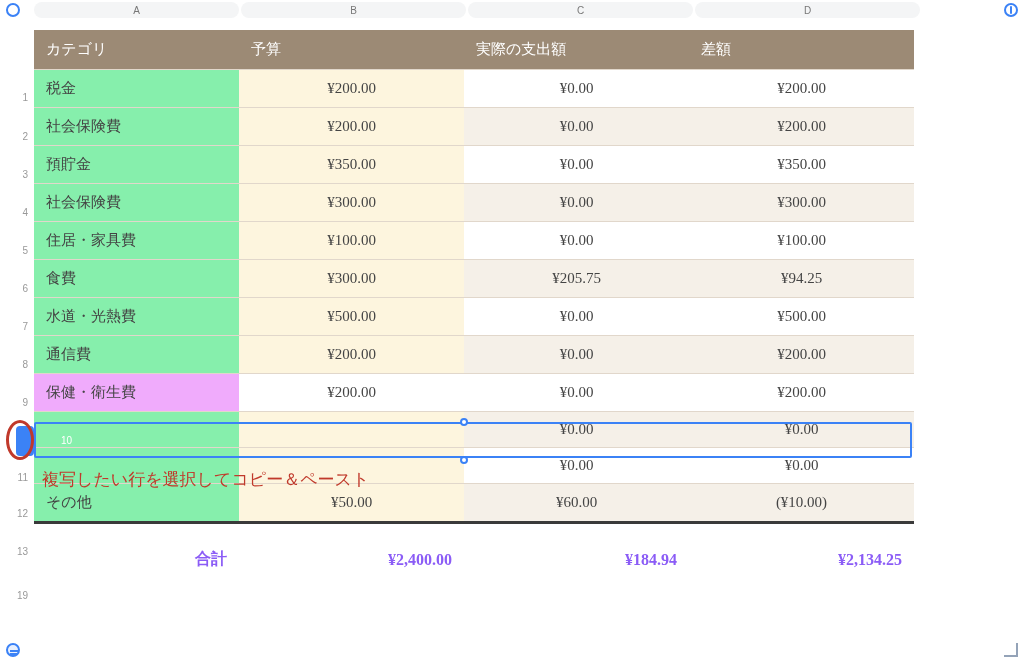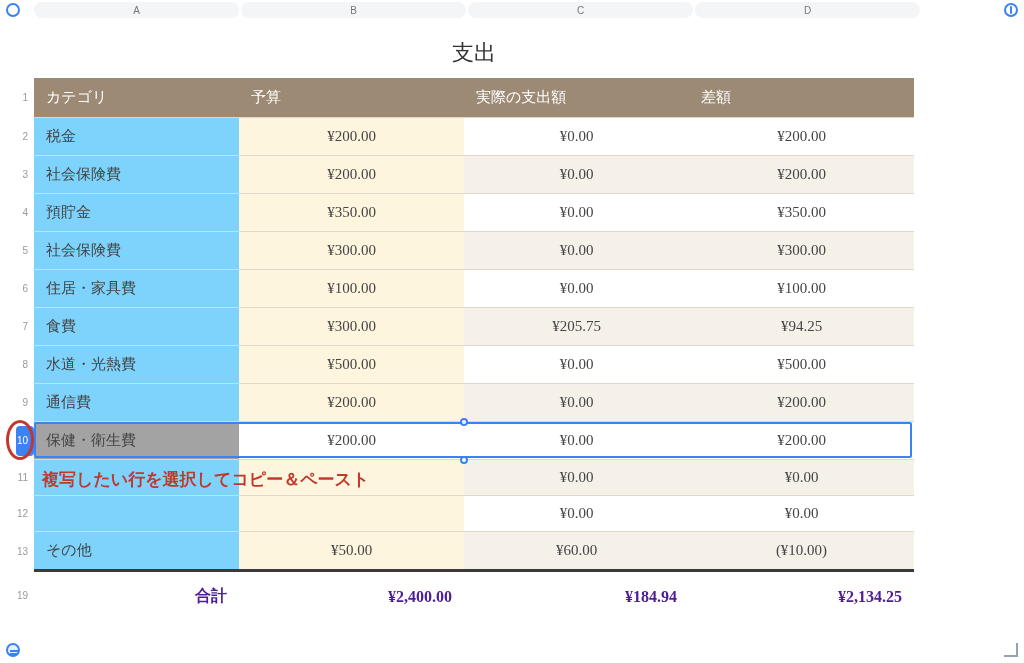--- a/index.html
+++ b/index.html
@@ -24,33 +24,33 @@
   .tbl col.cA { width:205px; }
   .tbl col.cB { width:225px; }
   .tbl col.cC { width:225px; }
   .tbl col.cD { width:225px; }
   
   .hdr td { background:#9c8a75; color:#fff; font-size:15px; padding:10px 12px; }
   .hdr td.r { }
   
   .data td { font-size:15px; color:#444; padding:9px 12px; border-top:1px solid #e1d7cb; }
   .data td.r { text-align:center; }
-  .data td.cat { background:#7dd3fc; }
+  .data td.cat { background:#86efac; }
   .data td.bud { background:#fdf5de; }
   .data td.gen { background:#fff; }
   .data.alt td.gen { background:#f5f0e8; }
   .neg { color:#d0342c; }
   
-  .total td { font-size:16px; font-weight:600; color:#4c1d95; padding:14px 12px; border-top:3px solid #3a3a3a;margin-top:35px; }
+  .total td { font-size:16px; font-weight:600; color:#8b5cf6; padding:25px 12px; border-top:3px solid #3a3a3a;margin-top:35px; }
   .total td.r { text-align:right; }
   
   .sel-row { position:absolute; border:2px solid #3b82f6; border-radius:2px; pointer-events:none; }
   .seldot { position:absolute; width:8px; height:8px; background:#fff; border:2px solid #3b82f6; border-radius:50%; pointer-events:none; }
   
-  .ann-text { position:absolute; font-size:17px; font-weight:700; color:#c0392b; pointer-events:none; }
+  .ann-text { position:absolute; font-size:17px; font-weight:400; color:#c0392b; pointer-events:none; }
   
   .bot-left { position:absolute; left:6px; bottom:6px; width:14px; height:14px; border:2px solid #3b82f6; border-radius:50%; background:#e8f0fe; }
   .bot-left::before,.bot-left::after{content:"";position:absolute;background:#3b82f6;}
   .bot-left::before{left:2px;top:5px;width:8px;height:2px;}
   .bot-left::after{left:2px;top:8px;width:8px;height:2px;}
   .bot-right { position:absolute; right:6px; bottom:6px; width:14px; height:14px; border-right:2px solid #94a3b8; border-bottom:2px solid #94a3b8; }
 </style>
 </head>
 <body>
 
@@ -59,21 +59,20 @@
   <div class="col-ruler">
     <div class="corner-left"></div>
     <div class="col-header" style="left:34px;width:205px">A</div>
     <div class="col-header" style="left:241px;width:225px">B</div>
     <div class="col-header" style="left:468px;width:225px">C</div>
     <div class="col-header" style="left:695px;width:225px">D</div>
     <div class="corner-right"></div>
   </div>
 
   <div class="table-wrap">
-    <div class="title">支出</div>
     <table class="tbl">
       <colgroup>
           <col class="cA">
           <col class="cB">
           <col class="cC">
           <col class="cD">
         </colgroup>
       <tbody id="tbody">
           <tr class="hdr">
             <td>カテゴリ</td>
@@ -123,21 +122,21 @@
             <td class="gen r">¥0.00</td>
             <td class="gen r">¥500.00</td>
           </tr>
           <tr class="data alt">
             <td class="cat">通信費</td>
             <td class="bud r">¥200.00</td>
             <td class="gen r">¥0.00</td>
             <td class="gen r">¥200.00</td>
           </tr>
           <tr class="data">
-            <td class="cat" style="background: #a3a3a3;">保健・衛生費</td>
+            <td class="cat" style="background: #f0abfc;">保健・衛生費</td>
             <td class="bud r" style="background: rgb(255, 255, 255);">¥200.00</td>
             <td class="gen r" style="background: rgb(255, 255, 255);">¥0.00</td>
             <td class="gen r" style="background: rgb(255, 255, 255);">¥200.00</td>
           </tr>
           <tr class="data alt">
             <td class="cat"></td>
             <td class="bud r"></td>
             <td class="gen r">¥0.00</td>
             <td class="gen r">¥0.00</td>
           </tr>
@@ -167,21 +166,21 @@
       <div class="row-label" style="top: 78px; height: 39.5px;">1</div>
       <div class="row-label" style="top: 117.5px; height: 38px;">2</div>
       <div class="row-label" style="top: 155.5px; height: 38px;">3</div>
       <div class="row-label" style="top: 193.5px; height: 38px;">4</div>
       <div class="row-label" style="top: 231.5px; height: 38px;">5</div>
       <div class="row-label" style="top: 269.5px; height: 38px;">6</div>
       <div class="row-label" style="top: 307.5px; height: 38px;">7</div>
       <div class="row-label" style="top: 345.5px; height: 38px;">8</div>
       <div class="row-label" style="top: 383.5px; height: 38px;">9</div>
       <div class="row-sel-bg" style="top: 425.5px; height: 30px;"></div>
-      <div class="row-label sel" style="top: 421.5px; height: 38px;">10</div>
+      <div class="row-label sel" style="top: 421.5px; height: 38px; margin-left: 44px;">10</div>
       <div class="row-label" style="top: 459.5px; height: 36px;">11</div>
       <div class="row-label" style="top: 495.5px; height: 36px;">12</div>
       <div class="row-label" style="top: 531.5px; height: 39px;">13</div>
       <div class="row-label" style="top: 570.5px; height: 50.5px;">19</div>
     </div>
 
   <div id="sel-overlay">
       <div class="sel-row" style="left: 34px; top: 421.5px; width: 878px; height: 36px;"></div>
       <div class="seldot" style="left: 460px; top: 417.5px;"></div>
       <div class="seldot" style="left: 460px; top: 455.5px;"></div>

